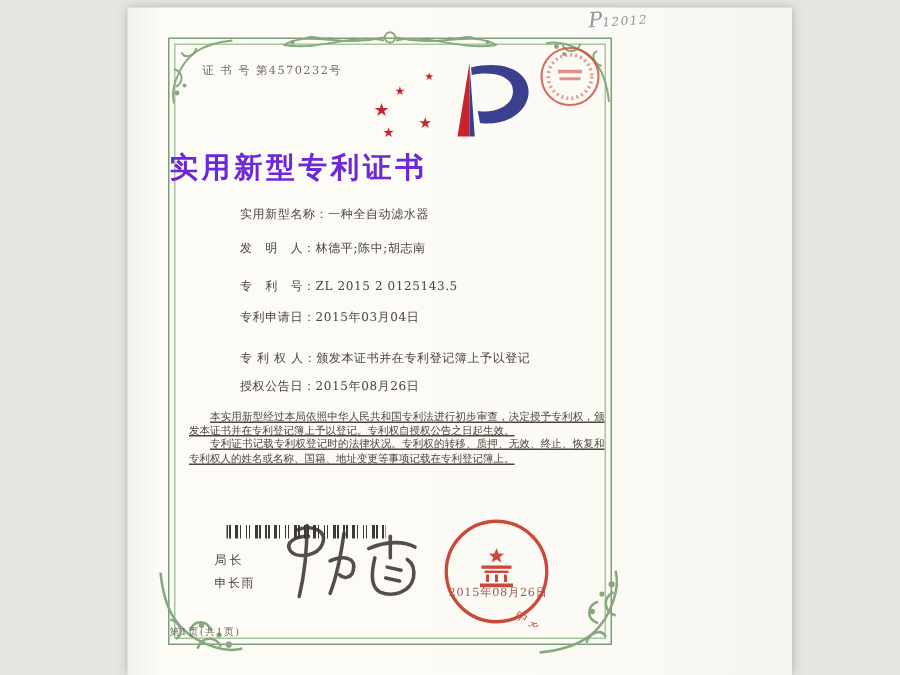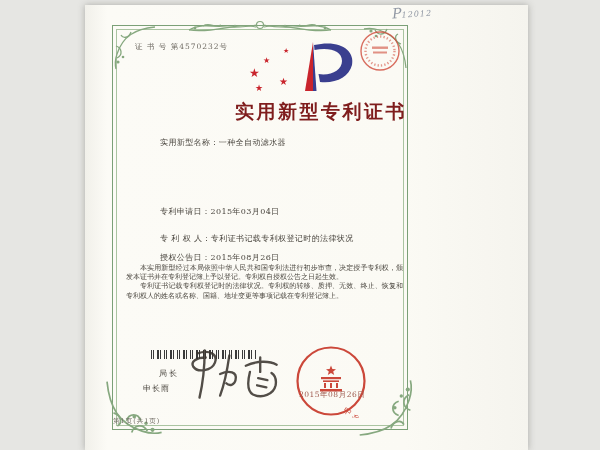--- a/index.html
+++ b/index.html
@@ -12,31 +12,31 @@
          border:1.5px solid #7ba077;}
   #frame-inner{position:absolute;left:3px;top:3px;right:3px;bottom:3px;
          border:1px solid #aac4a1;}
   .abs{position:absolute;}
   #cert-no{left:22px;top:16px;font-size:7.5px;letter-spacing:1px;color:#6e6a62;}
   #pencil-note{position:absolute;left:392px;top:2px;color:#9097a3;transform:rotate(-4deg);
          font-style:italic;}
   #pencil-note .p{font-size:14px;}
   #pencil-note .d{font-size:8px;letter-spacing:1px;}
   #logo{left:134px;top:13px;}
-  #title{left:0;top:73px;width:100%;text-align:right;font-size:19px;font-weight:bold;
-         letter-spacing:2.5px;color:#7f1d1d;}
+  #title{left:0;top:73px;width:100%;text-align:left;font-size:19px;font-weight:bold;
+         letter-spacing:2.5px;color:#6d28d9;}
   .field{left:23px;font-size:8px;color:#4a463f;letter-spacing:.4px;white-space:nowrap;margin-left:24px;}
-  #body-text{left:13px;top:238px;width:277px;font-size:7px;line-height:9.2px;color:#4a463f;
-         text-align:justify;}
+  #body-text{left:13px;top:248px;width:277px;font-size:7px;line-height:9.2px;color:#4a463f;
+         text-align:justify;text-decoration:underline;}
   #body-text p{margin:0;text-indent:2em;}
   #barcode{left:38px;top:324px;width:106px;height:9px;
          background:repeating-linear-gradient(90deg,#3a3a3a 0 1px,transparent 1px 2px,
            #3a3a3a 2px 3px,transparent 3px 6px,#3a3a3a 6px 8px,transparent 8px 9px,
            #3a3a3a 9px 10px,transparent 10px 13px);}
-  #director-label{left:30px;top:342px;font-size:8px;color:#4a463f;letter-spacing:2px;margin-left:16px;}
+  #director-label{left:30px;top:342px;font-size:8px;color:#4a463f;letter-spacing:2px;}
   #director-name{left:30px;top:357px;font-size:8px;color:#4a463f;letter-spacing:1px;text-align:center;}
   #signature{left:68px;top:323px;}
   #official-seal{left:181px;top:318px;}
   #seal-date{left:186px;top:364px;font-size:7.5px;color:#9e5a4e;letter-spacing:.5px;}
   #page-footer{left:0;top:391px;width:100%;font-size:6.5px;color:#6e6a62;
          letter-spacing:1px;}
   #agent-stamp{left:245px;top:3px;}
   .corner{position:absolute;width:46px;height:46px;}
   #corner-tl{left:-2px;top:-2px;}
   #corner-tr{right:-2px;top:-2px;transform:rotate(90deg);}
@@ -147,25 +147,31 @@
       <polygon points="66,3 58,52 66,52" fill="#c9242c"></polygon>
       <polygon points="66,3 66,52 69.5,52" fill="#3a3f8f"></polygon>
       <path d="M67,6 C94,0 108,12 105,26 C102,38 88,45 73,43 L71.5,35 C84,37 95,31 95,22 C95,12 83,8 67.5,11 Z" fill="#3a3f8f"></path>
     </svg>
 
     <div class="abs" id="title">实用新型专利证书</div>
 
     <div class="abs field" style="top:111px">
       <span>实用新型名称：</span><span>一种全自动滤水器</span>
     </div>
+    <div class="abs field" style="top:134px">
+      <span>发　明　人：</span><span>林德平;陈中;胡志南</span>
+    </div>
+    <div class="abs field" style="top:159px">
+      <span>专　利　号：</span><span>ZL 2015 2 0125143.5</span>
+    </div>
     <div class="abs field" style="top:180px">
       <span>专利申请日：</span><span>2015年03月04日</span>
     </div>
     <div class="abs field" style="top:207px">
-      <span>专 利 权 人：</span><span>专利证书记载专利权登记时的法律状况</span>
+      <span>专 利 权 人：</span><span>颁发本证书并在专利登记簿上予以登记</span>
     </div>
     <div class="abs field" style="top:226px">
       <span>授权公告日：</span><span>2015年08月26日</span>
     </div>
 
     <div class="abs" id="body-text">
       <p>本实用新型经过本局依照中华人民共和国专利法进行初步审查，决定授予专利权，颁发本证书并在专利登记簿上予以登记。专利权自授权公告之日起生效。</p>
       <p>专利证书记载专利权登记时的法律状况。专利权的转移、质押、无效、终止、恢复和专利权人的姓名或名称、国籍、地址变更等事项记载在专利登记簿上。</p>
     </div>
 

